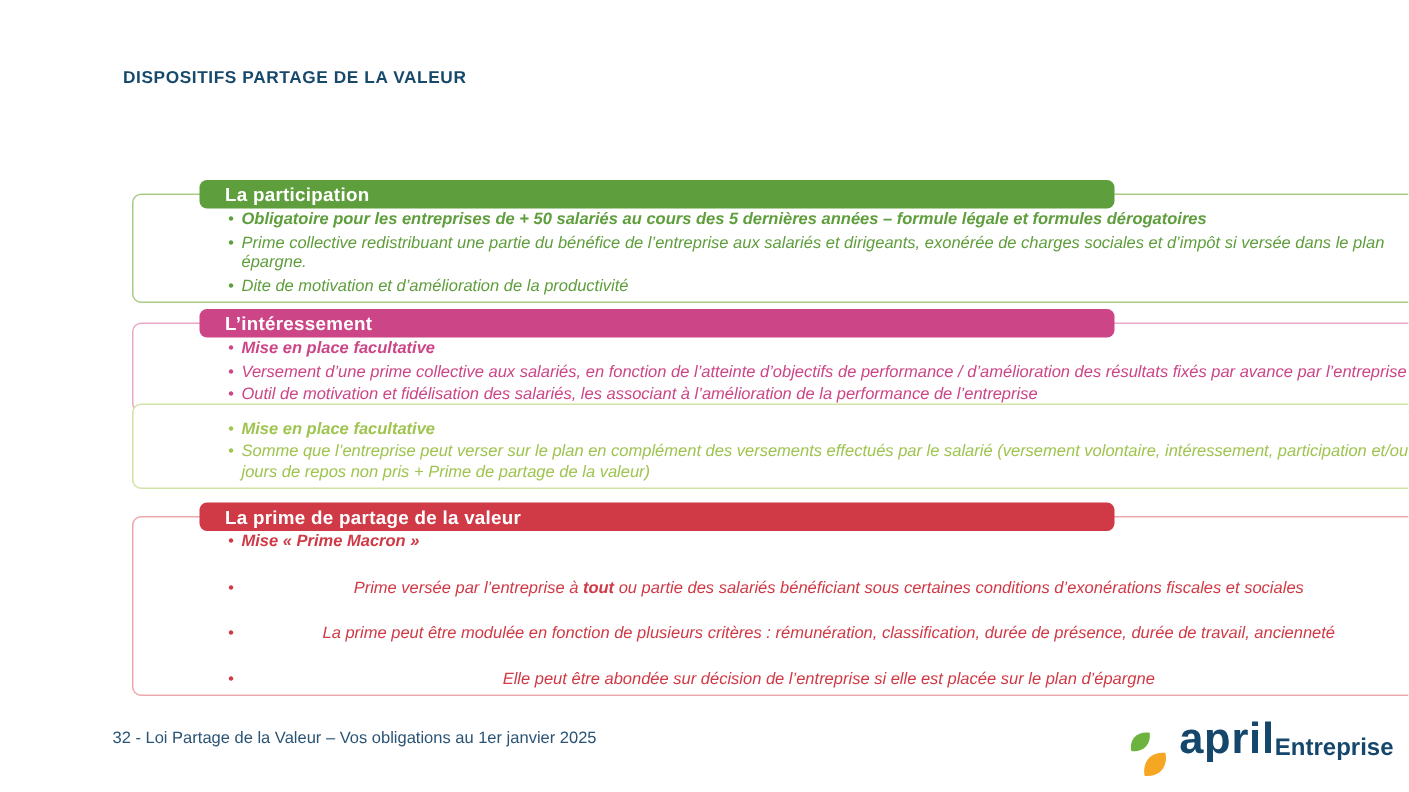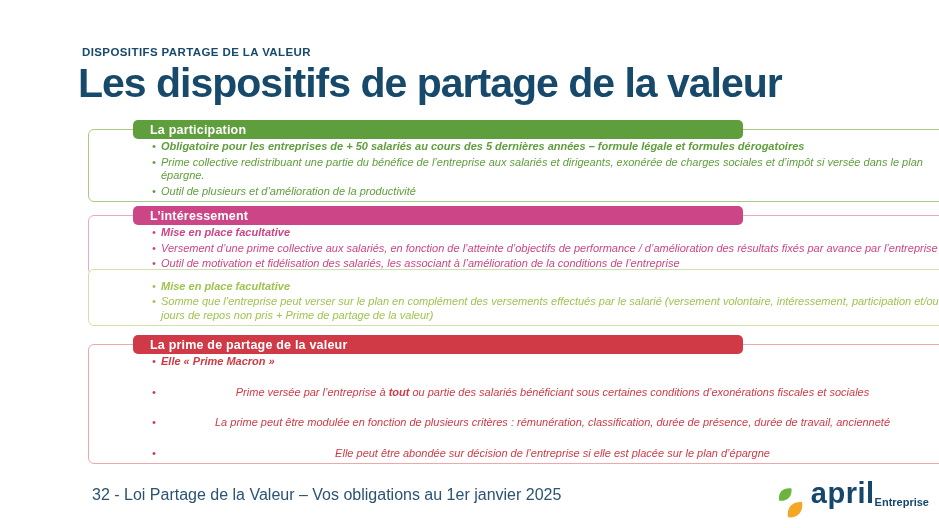--- a/index.html
+++ b/index.html
@@ -37,78 +37,77 @@
   .bullets li {
     position:relative; padding-left:5px; font-size:11px; line-height:13.5px;
     color:var(--text);
     font-style:italic;
   }
   .bullets li::before { content:"•"; position:absolute; left:-4px; }
   .bullets li + li { margin-top:2px; }
   .card-3 .bullets li + li { margin-top:17px;text-align:center; }
   .bullets b { font-weight:700; }
   
-  .footer { position:absolute; left:92px; top:486px; font-size:16px; color:#2a5374; }
+  .footer { position:absolute; left:75px; top:486px; font-size:11px; color:#2a5374; }
   
   .logo { position:absolute; right:8px; bottom:8px; display:flex; align-items:flex-start; }
   .leaves { margin-top:6px; margin-right:2px; }
   .logo-text { display:flex; flex-direction:row; align-items:flex-end; }
   .brand { font-size:29px; font-weight:700; letter-spacing:.5px; color:#15466b; line-height:.95; }
-  .sub { font-size:11px; font-weight:700; color:#15466b; margin-top:2px; padding-right:2px; }
+  .sub { font-size:16px; font-weight:700; color:#15466b; margin-top:2px; padding-right:2px; }
 </style>
 </head>
 <body>
 
 <div class="slide">
 
   <header class="header">
     <div class="eyebrow">DISPOSITIFS PARTAGE DE LA VALEUR</div>
-    <h1 class="title">Les dispositifs de partage de la valeur</h1>
   </header>
 
   <main class="sections">
       <section class="card card-0" style="--bar: #5F9E3C; --border: #A9CB85; --text: #5F9E3C;">
         <div class="bar">
           <span class="bar-label">La participation</span>
         </div>
         <div class="box">
           <ul class="bullets">
             <li><b>Obligatoire pour les entreprises de + 50 salariés au cours des 5 dernières années – formule légale et formules dérogatoires</b></li>
             <li><span>Prime collective redistribuant une partie du bénéfice de l’entreprise aux salariés et dirigeants, exonérée de charges sociales et d’impôt si versée dans le plan épargne.</span></li>
-            <li><span>Outil de plusieurs et d’amélioration de la productivité</span></li>
+            <li><span>Dite de motivation et d’amélioration de la productivité</span></li>
           </ul>
         </div>
       </section>
       <section class="card card-1" style="--bar: #CC4687; --border: #EBA7C9; --text: #CC4687;">
         <div class="bar">
           <span class="bar-label">L’intéressement</span>
         </div>
         <div class="box">
           <ul class="bullets">
             <li><b>Mise en place facultative</b></li>
             <li><span>Versement d’une prime collective aux salariés, en fonction de l’atteinte d’objectifs de performance / d’amélioration des résultats fixés par avance par l’entreprise</span></li>
-            <li><span>Outil de motivation et fidélisation des salariés, les associant à l’amélioration de la conditions de l’entreprise</span></li>
+            <li><span>Outil de motivation et fidélisation des salariés, les associant à l’amélioration de la performance de l’entreprise</span></li>
           </ul>
         </div>
       </section>
       <section class="card card-2" style="--bar: #A5C957; --border: #D1E3A4; --text: #9FC450;">
         <div class="box">
           <ul class="bullets">
             <li><b>Mise en place facultative</b></li>
             <li><span>Somme que l’entreprise peut verser sur le plan en complément des versements effectués par le salarié (versement volontaire, intéressement, participation et/ou jours de repos non pris + Prime de partage de la valeur)</span></li>
           </ul>
         </div>
       </section>
       <section class="card card-3" style="--bar: #CF3A46; --border: #EDA8AD; --text: #CF3A46;">
         <div class="bar">
           <span class="bar-label">La prime de partage de la valeur</span>
         </div>
         <div class="box">
           <ul class="bullets">
-            <li><b>Elle « Prime Macron »</b></li>
+            <li><b>Mise « Prime Macron »</b></li>
             <li><span>Prime versée par l’entreprise à </span><b>tout</b><span> ou partie des salariés bénéficiant sous certaines conditions d’exonérations fiscales et sociales</span></li>
             <li><span>La prime peut être modulée en fonction de plusieurs critères : rémunération, classification, durée de présence, durée de travail, ancienneté</span></li>
             <li><span>Elle peut être abondée sur décision de l’entreprise si elle est placée sur le plan d’épargne</span></li>
           </ul>
         </div>
       </section>
     </main>
 
   <footer class="footer">
     <span>32 - Loi Partage de la Valeur – Vos obligations au 1er janvier 2025</span>

